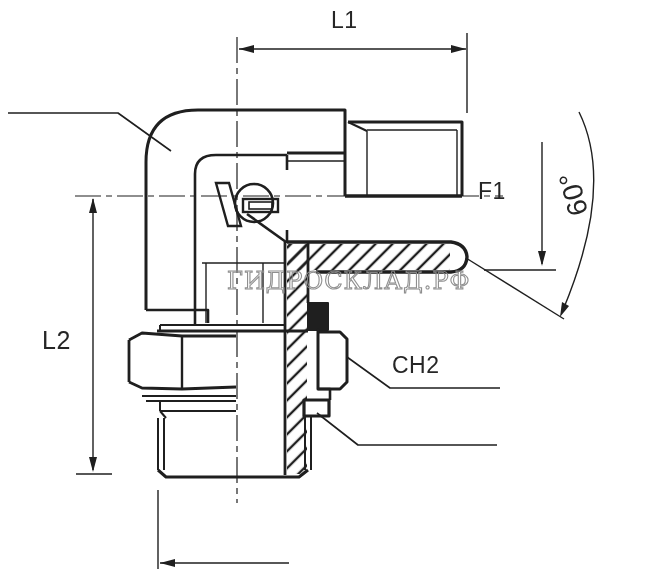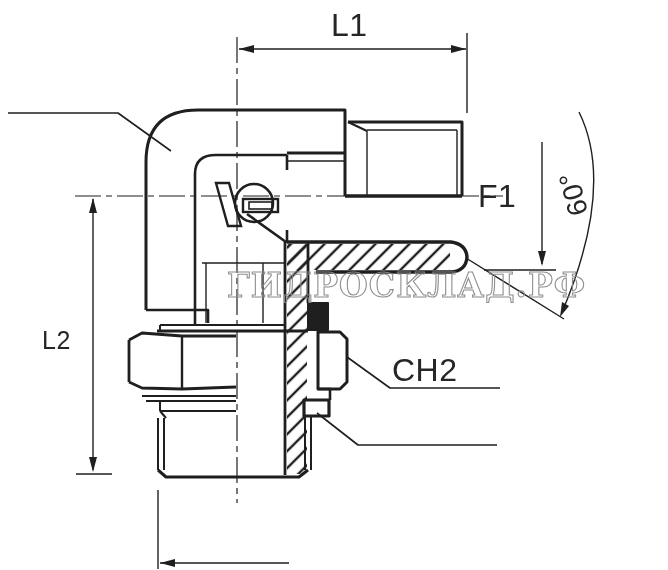--- a/index.html
+++ b/index.html
@@ -3,30 +3,30 @@
 <meta charset="utf-8">
 <style>
   html,body { margin:0; padding:0; background:#ffffff; }
   .canvas {
     position:relative; width:668px; height:570px; background:#ffffff;
     overflow:hidden; font-family:"Liberation Sans", sans-serif;
   }
   svg.draw { position:absolute; left:0; top:0; }
   .lbl {
     position:absolute; font-family:"Liberation Sans", sans-serif;
-    font-size:32px; font-weight:400; color:#262626; white-space:nowrap;
+    font-size:23px; font-weight:400; color:#262626; white-space:nowrap;
     line-height:1; letter-spacing:0.5px;
   }
   .lbl-angle {
     transform:rotate(-105deg); transform-origin:center center;
     width:60px; text-align:center; font-size:28px;
   }
   .watermark {
     position:absolute; left:227px; top:269px;
-    font-family:"DejaVu Serif", serif; font-size:33px; font-weight:700;
+    font-family:"DejaVu Serif", serif; font-size:24px; font-weight:400;
     letter-spacing:1px; white-space:nowrap; line-height:1;
     color:transparent; -webkit-text-stroke:1.1px #8a8a8a;
     text-stroke:1.1px #8a8a8a; opacity:0.95;
   }
 </style>
 </head>
 <body>
 
 <div class="canvas">
 

